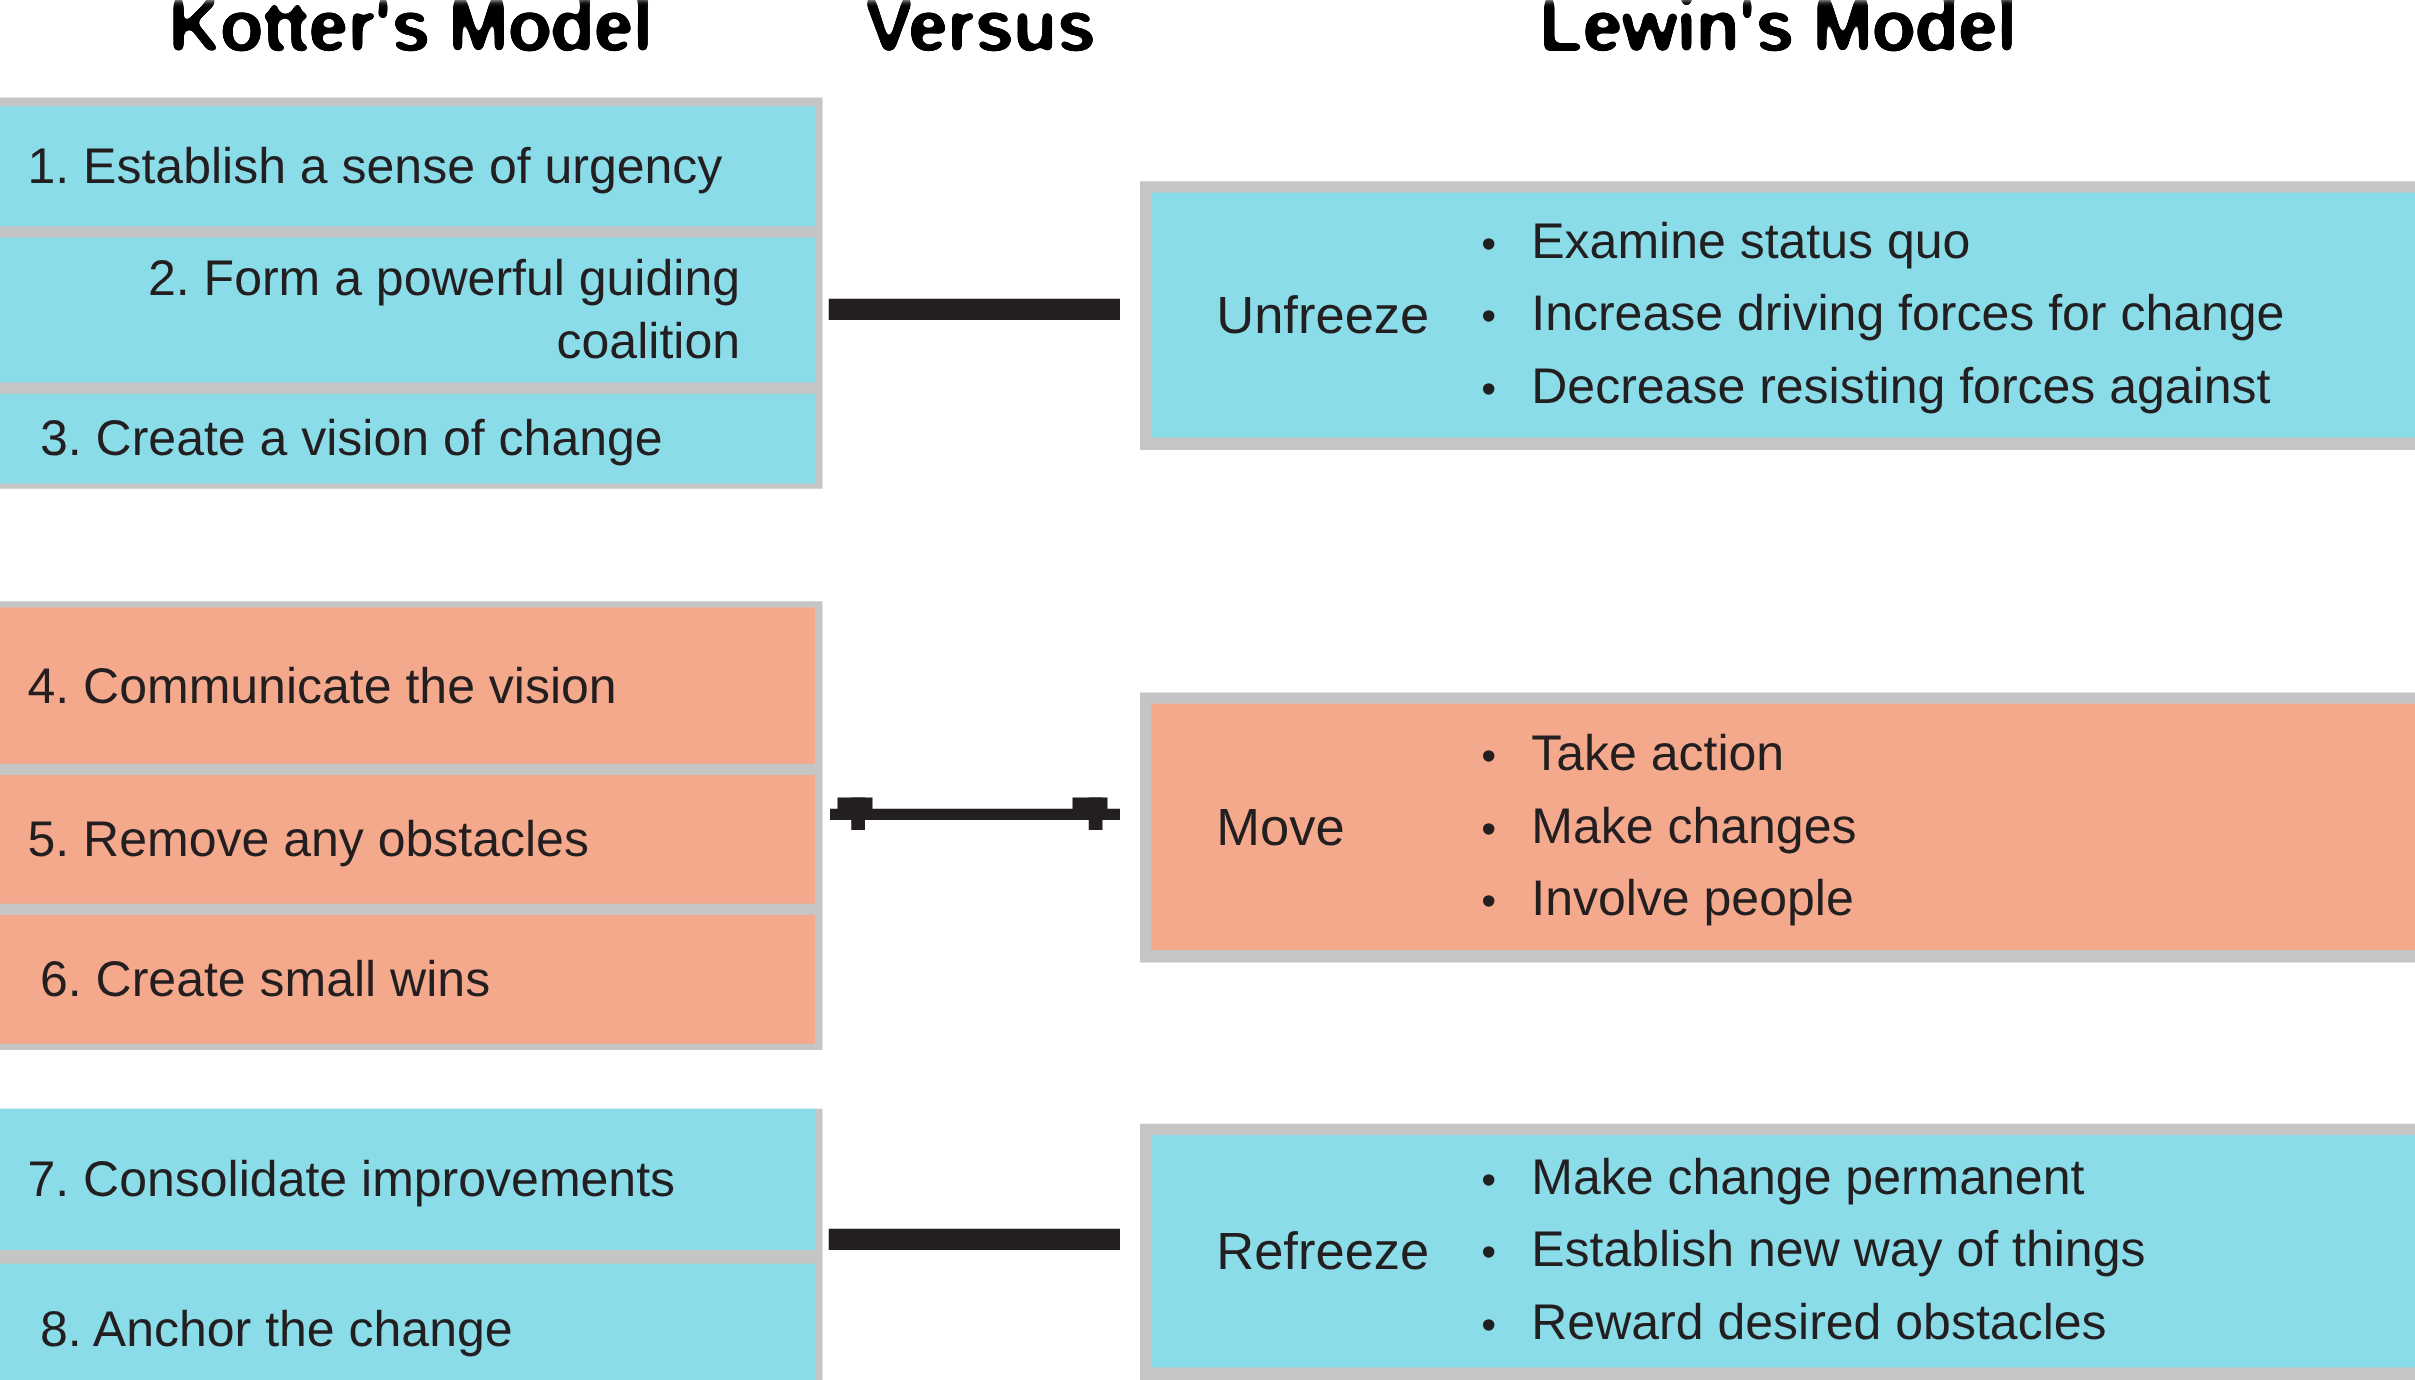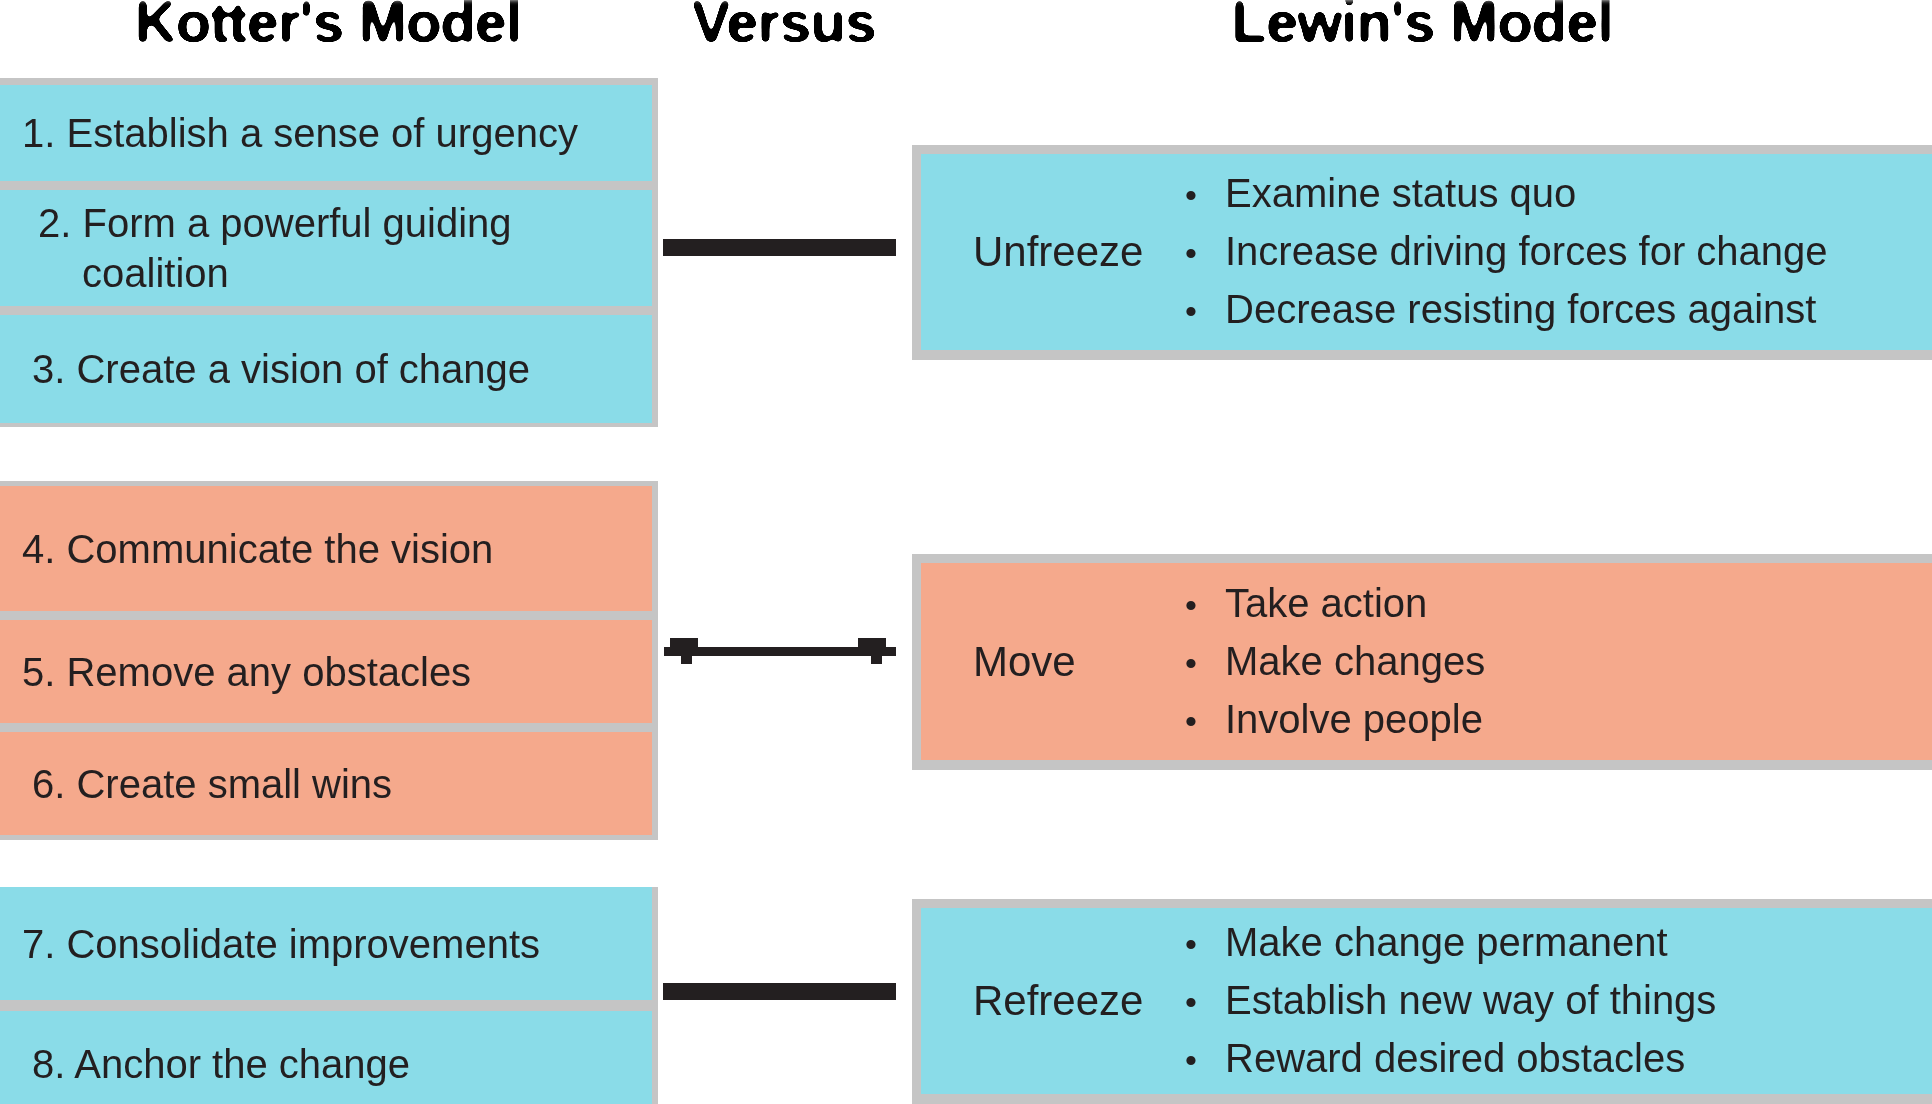--- a/index.html
+++ b/index.html
@@ -27,21 +27,21 @@
     position:absolute; left:0; width:652px;
     background:var(--border_gray,#C5C5C5);
     display:flex; flex-direction:column;
   }
   .k-row {
     display:flex; align-items:center;
     font-size:40px; line-height:50px;
     padding-left:22px; padding-right:6px;
     white-space:nowrap;
   }
-  .k-row.wrap { white-space:normal; padding-left:82px; text-indent:-44px; padding-right:60px; }
+  .k-row.wrap { white-space:normal; padding-left:40px; text-indent:-44px; padding-right:60px;text-align:right; }
   .k-row.ind  { padding-left:32px; }
   .c-cyan   { background:var(--cyan,#8ADCE8); }
   .c-salmon { background:var(--salmon,#F5A98C); }
 
   
   .stage {
     position:absolute; left:912px; width:1020px;
     background:var(--border_gray,#C5C5C5);
     padding:9px 0 10px 9px; box-sizing:border-box;
   }
@@ -81,21 +81,21 @@
     </div>
   </div>
 
   <div class="k-group" style="top:78px; padding:7px 6px 4px 0; gap:9px;">
     <div class="k-row c-cyan" style="height:96px;">
       <span>1. Establish a sense of urgency</span>
     </div>
     <div class="k-row c-cyan wrap" style="height:116px;">
       <span>2. Form a powerful guiding coalition</span>
     </div>
-    <div class="k-row c-cyan ind" style="height:108px;">
+    <div class="k-row c-cyan ind" style="height:72px;">
       <span>3. Create a vision of change</span>
     </div>
   </div>
 
   <div class="k-group" style="top:481px; padding:5px 6px 5px 0; gap:9px;">
     <div class="k-row c-salmon" style="height:125px;">
       <span>4. Communicate the vision</span>
     </div>
     <div class="k-row c-salmon" style="height:103px;">
       <span>5. Remove any obstacles</span>

